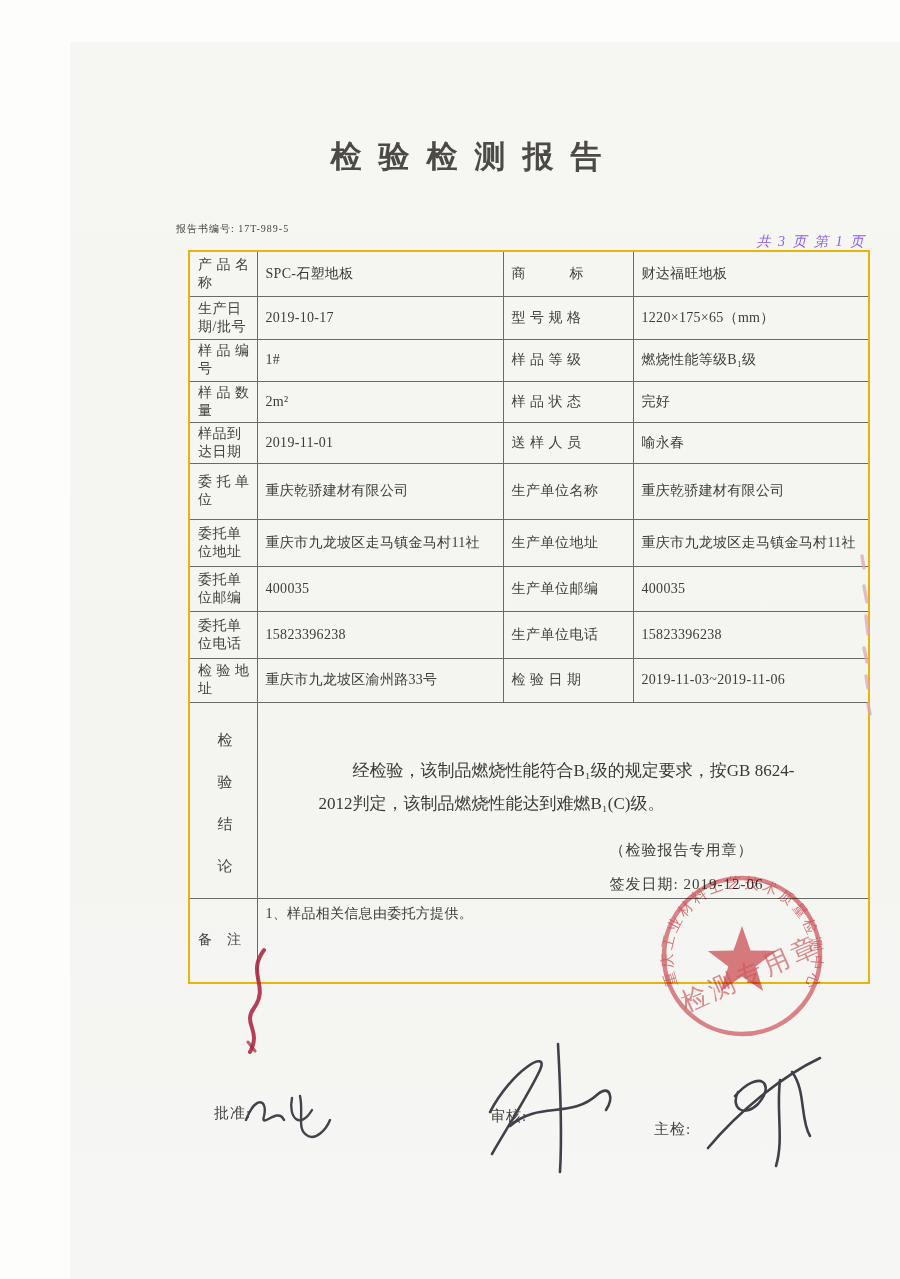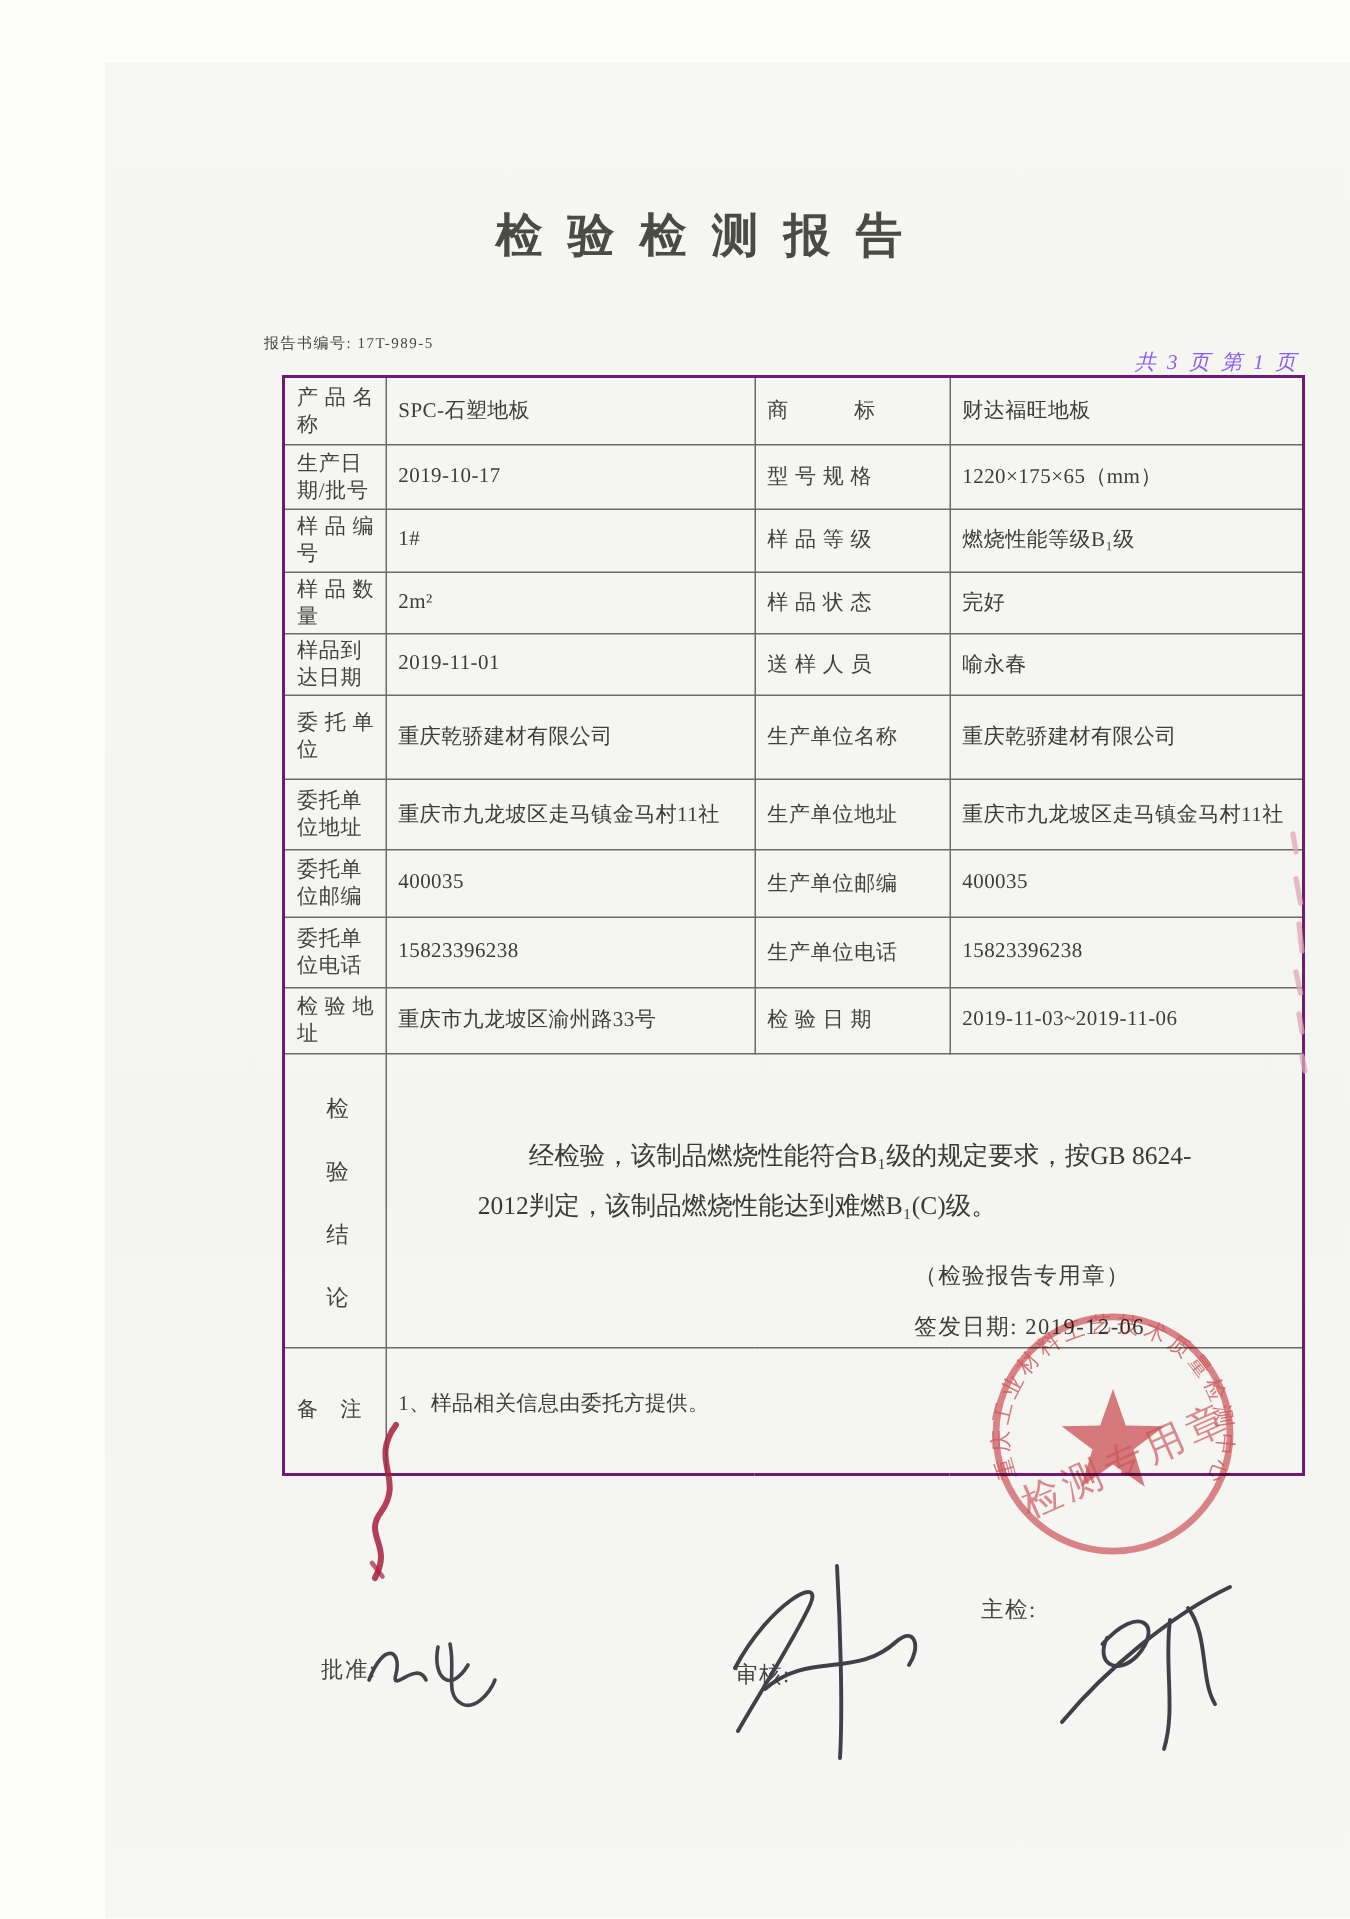--- a/index.html
+++ b/index.html
@@ -25,43 +25,43 @@
     position:absolute;right:34px;top:233px;font-size:14px;color:#8b5cf6;letter-spacing:2px;font-style:italic;
   }
   table.report-table{
     position:absolute;left:188px;top:250px;width:680px;
     border-collapse:collapse;table-layout:fixed;
   }
   .report-table td{
     border:1.5px solid #6c6a64;font-size:14px;color:#3d3c38;
     padding:2px 4px 2px 8px;vertical-align:middle;overflow:hidden;
   }
-  .report-table{border:2px solid #701a75;}
+  .report-table{border:2px solid #eab308;}
   td.lbl{letter-spacing:0.5px;color:#44423d;}
   td.val{letter-spacing:0.3px;}
   tr.r0{height:45px}tr.r1{height:43px}tr.r2{height:42px}tr.r3{height:41px}
   tr.r4{height:41px}tr.r5{height:56px}tr.r6{height:47px}tr.r7{height:45px}
   tr.r8{height:47px}tr.r9{height:44px}tr.r10{height:110px}tr.r11{height:196px}
   tr.r12{height:85px}
   td.vertical{
     text-align:center;white-space:pre-line;line-height:42px;
     vertical-align:top;padding-top:16px;font-size:15px;
   }
   td.concl{position:relative;vertical-align:top;padding:17px;}
   .concl-text{
     margin:34px 28px 0 44px;font-size:17px;line-height:1.95;
     text-indent:2em;white-space:pre-line;color:#3a3935;
   }
   .seal-caption{position:absolute;left:352px;top:138px;font-size:15px;letter-spacing:1px;}
   .issue-date{position:absolute;left:352px;top:172px;font-size:15px;letter-spacing:1px;}
-  td.remark-val{vertical-align:top;padding-top:28px;}
+  td.remark-val{vertical-align:top;padding-top:6px;}
   .footer-label{position:absolute;font-size:15px;color:#474540;letter-spacing:1px;}
   #lbl-approve{left:214px;top:1104px;}
   #lbl-review{left:464px;top:1107px;margin-left:26px;}
-  #lbl-inspect{left:654px;top:1064px;}
+  #lbl-inspect{left:654px;top:1120px;}
   .sig{position:absolute;pointer-events:none;}
   #sig1{left:238px;top:1086px;}
   #sig2{left:470px;top:1040px;}
   #sig3{left:680px;top:1050px;}
   #stamp{position:absolute;left:658px;top:872px;mix-blend-mode:multiply;pointer-events:none;}
   #red-squiggle{position:absolute;left:240px;top:946px;pointer-events:none;}
   #pink-marks{position:absolute;left:850px;top:548px;pointer-events:none;}
 </style>
 </head>
 <body>

